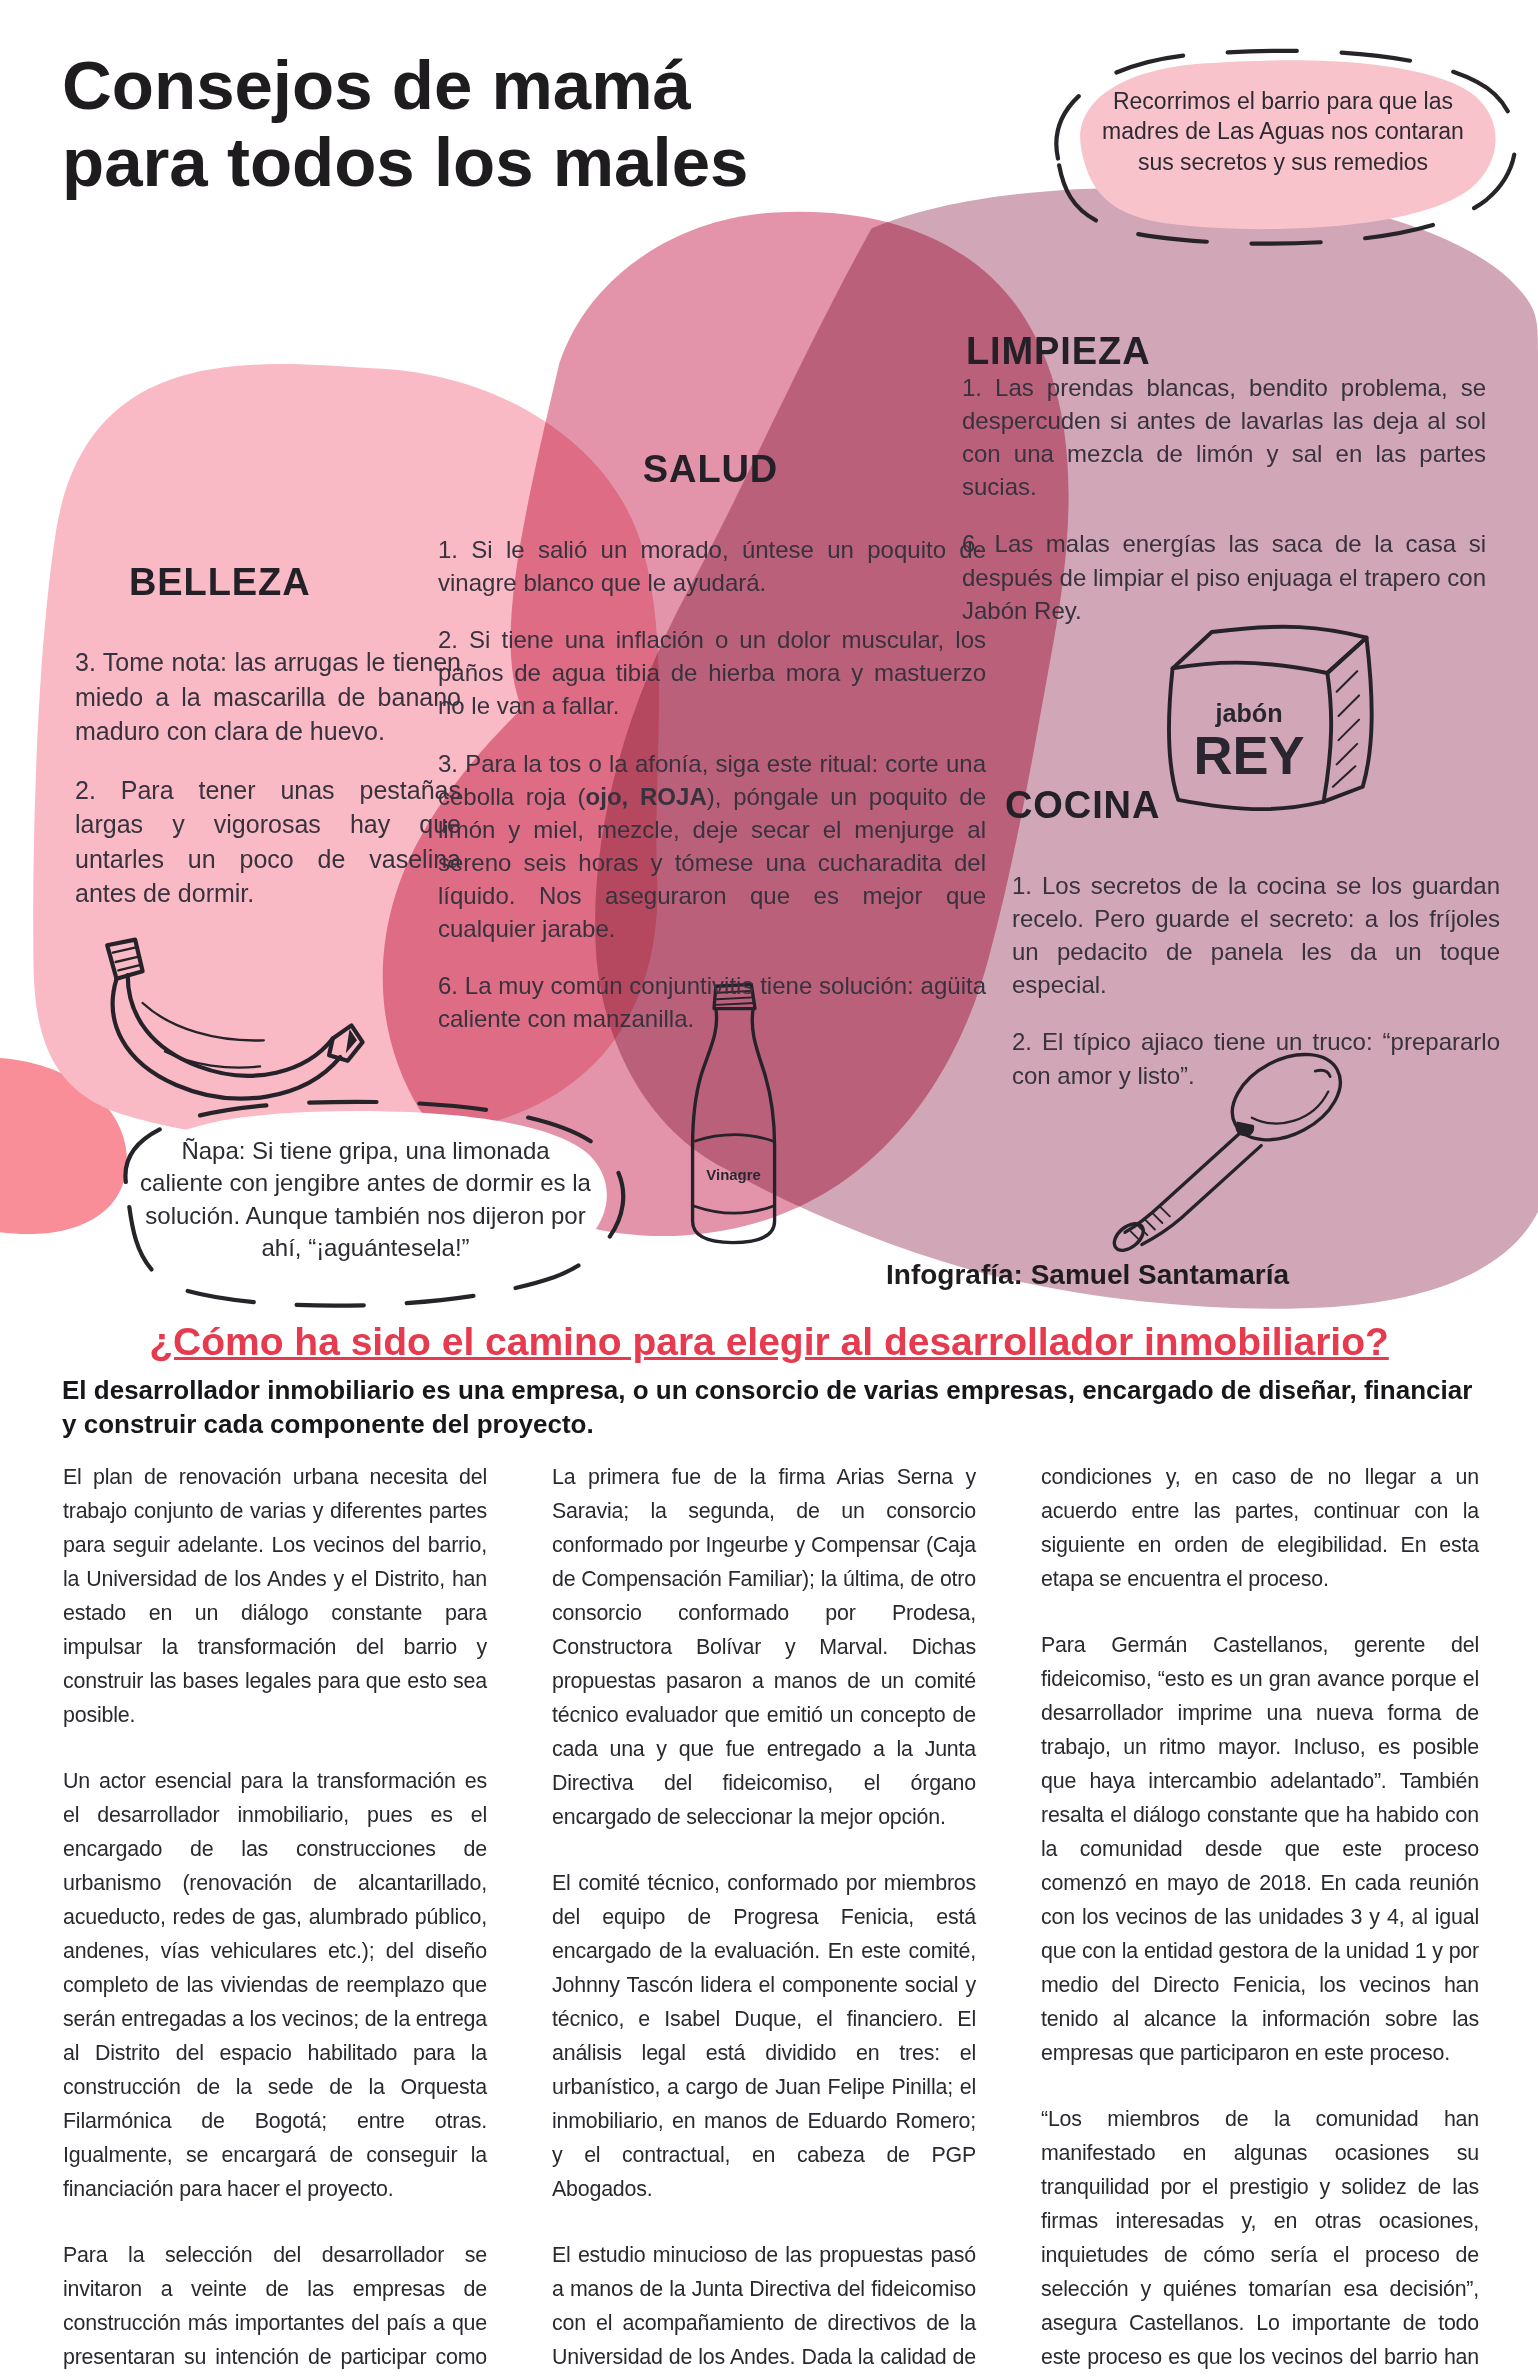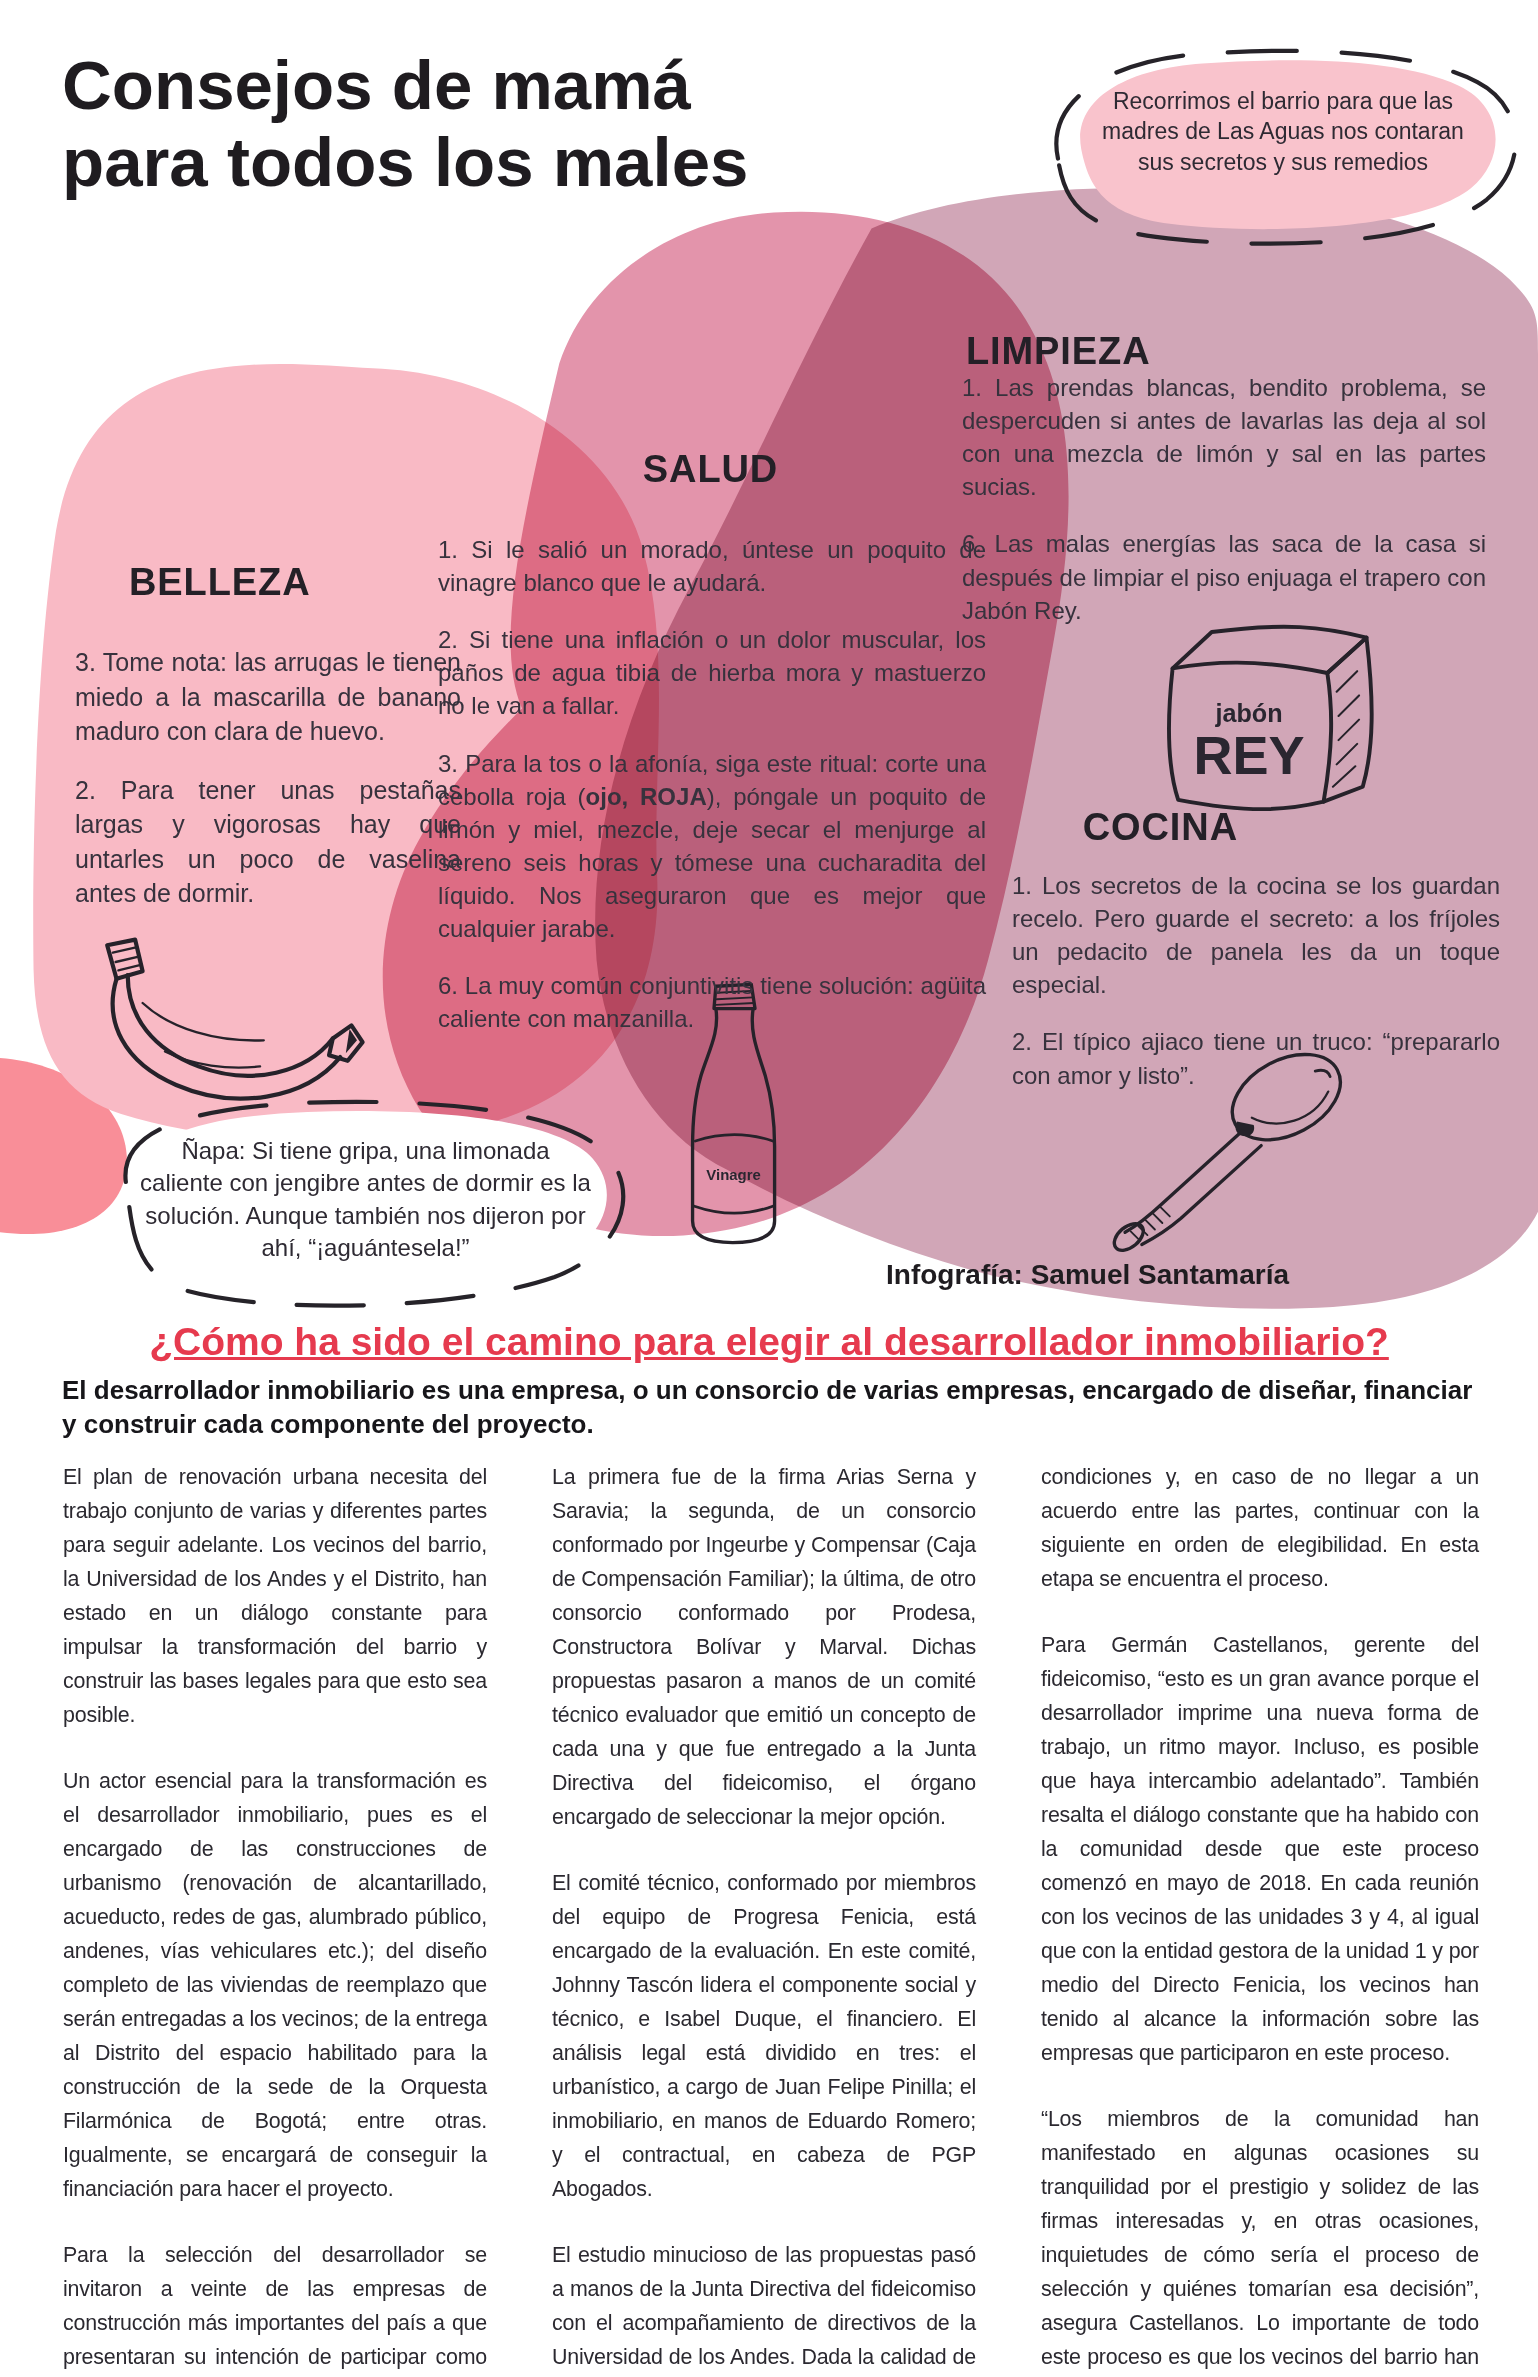--- a/index.html
+++ b/index.html
@@ -23,21 +23,21 @@
   .section-items p{
     margin:0 0 24px 0;font-size:24px;line-height:1.38;color:#37323d;text-align:justify;
   }
   .h-belleza{left:129px;top:561px;}
   .items-belleza{left:75px;top:645px;width:386px;}
   .items-belleza p{font-size:25px;}
   .h-salud{left:438px;top:448px;width:545px;text-align:center;}
   .items-salud{left:438px;top:533px;width:548px;}
   .h-limpieza{left:966px;top:308px;margin-top:22px;}
   .items-limpieza{left:962px;top:371px;width:524px;}
-  .h-cocina{left:1005px;top:806px;width:233px;text-align:right;}
+  .h-cocina{left:1005px;top:784px;width:233px;text-align:left;}
   .items-cocina{left:1012px;top:869px;width:488px;}
   .napa-text{
     left:140px;top:1135px;width:451px;text-align:center;
     font-size:24px;line-height:1.35;font-weight:500;color:#2e2a33;
   }
   .credit{
     left:886px;top:1259px;width:571px;text-align:left;
     font-size:28px;font-weight:800;color:#1f1c20;
   }
   .headline{

